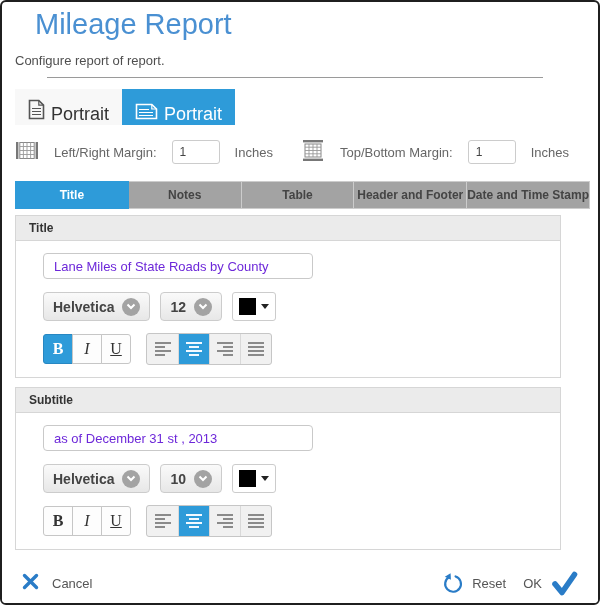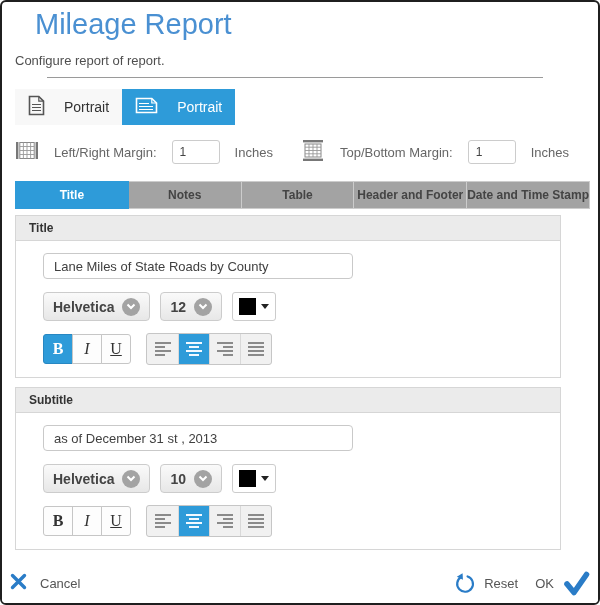--- a/index.html
+++ b/index.html
@@ -9,22 +9,22 @@
     background:#fff; border:2px solid #1f1f1f; border-radius:6px;
   }
   
   .app-title { margin:6px 0 0 33px; font-size:29px; font-weight:300; color:#4a90d2; }
   .app-subtitle { margin:2px 0 0 35px; font-size:14px; font-weight:400; color:#5b9bd5; }
   .config-text { margin:12px 0 0 13px; font-size:13px; color:#4f4f4f; }
   .divider { height:1px; background:#9a9a9a; margin:9px 55px 0 45px; }
 
   
   .orient-group { display:inline-flex; margin:11px 0 0 13px; background:#efefef; }
-  .orient-btn { display:flex; align-items:center; gap:19px; padding:0 13px; height:36px;
-    font-size:14px; color:#333; cursor:pointer; }
+  .orient-btn { display:flex; align-items:flex-end; gap:6px; padding:0 13px; height:36px;
+    font-size:18px; color:#333; cursor:pointer; }
   .orient-btn.portrait { background:#f8f8f8; }
   .orient-btn.landscape { background:#2e9bd9; color:#fff; }
 
   
   .margins-row { display:flex; align-items:center; margin:14px 0 0 13px; font-size:13px; color:#666; }
   .margin-group { display:flex; align-items:center; gap:15px; }
   .margin-group + .margin-group { margin-left:28px; }
   .margin-input { width:48px; height:24px; border:1px solid #ccc; border-radius:3px;
     font-size:12px; color:#444; padding-left:7px; font-family:inherit; }
 
@@ -35,22 +35,22 @@
     border:1px solid #ccc; border-left:none; cursor:pointer; white-space:nowrap; }
   .tab:first-child { border-left:1px solid #ccc; }
   .tab.active { background:#2e9bd9; color:#fff; border-color:#2e9bd9; }
 
   
   .panel { width:546px; margin:6px 0 0 13px; border:1px solid #d6d6d6; background:#fff; }
   .panel + .panel { margin-top:9px; }
   .panel-header { background:#ebebeb; border-bottom:1px solid #d6d6d6; padding:5px 13px;
     font-size:12px; font-weight:bold; color:#333; }
   .panel-body { padding:12px 0 12px 27px; }
-  .text-input { width:310px; height:26px; border:1px solid #c9c9c9; border-radius:4px;
-    font-size:13px; color:#404040; padding:0 10px; font-family:inherit; }
+  .text-input { width:270px; height:26px; border:1px solid #c9c9c9; border-radius:4px;
+    font-size:13px; color:#6d28d9; padding:0 10px; font-family:inherit; }
 
   .font-row { display:flex; align-items:center; gap:10px; margin-top:13px; }
   .dropdown { display:flex; align-items:center; gap:8px; height:29px; padding:0 9px;
     background:linear-gradient(#fafafa,#e7e7e7); border:1px solid #ccc; border-radius:4px;
     font-size:14px; font-weight:bold; color:#444; cursor:pointer; }
   .chev-circle { width:18px; height:18px; border-radius:50%; background:#a3a3a3;
     display:flex; align-items:center; justify-content:center; }
   .color-btn { display:flex; align-items:center; gap:5px; height:29px; padding:0 6px;
     background:#fff; border:1px solid #ccc; border-radius:3px; cursor:pointer; }
   .swatch { width:17px; height:17px; background:#000; }
@@ -79,21 +79,21 @@
   .bars i.long { width:16px; }
   .bars i.short { width:10px; }
   .bars.align-left { align-items:flex-start; }
   .bars.align-center { align-items:center; }
   .bars.align-right { align-items:flex-end; }
   .bars.justify i { width:16px; }
   .align-btn.active .bars i { background:#f2f9ff; }
 
   
   .footer { position:absolute; left:0; right:0; bottom:0; height:40px;
-    display:flex; align-items:center; justify-content:space-between; padding:0 8px; background:#fff; }
+    display:flex; align-items:center; justify-content:space-between; padding:0 20px; background:#fff; }
   .footer-left, .footer-right { display:flex; align-items:center; font-size:13px; color:#555; }
   .footer-left { gap:13px; }
   .footer-right { gap:9px; }
   .ok-label { margin-left:8px; }
   .icon-btn { display:flex; align-items:center; cursor:pointer; }
 </style>
 </head>
 <body>
 
 <div class="window">

